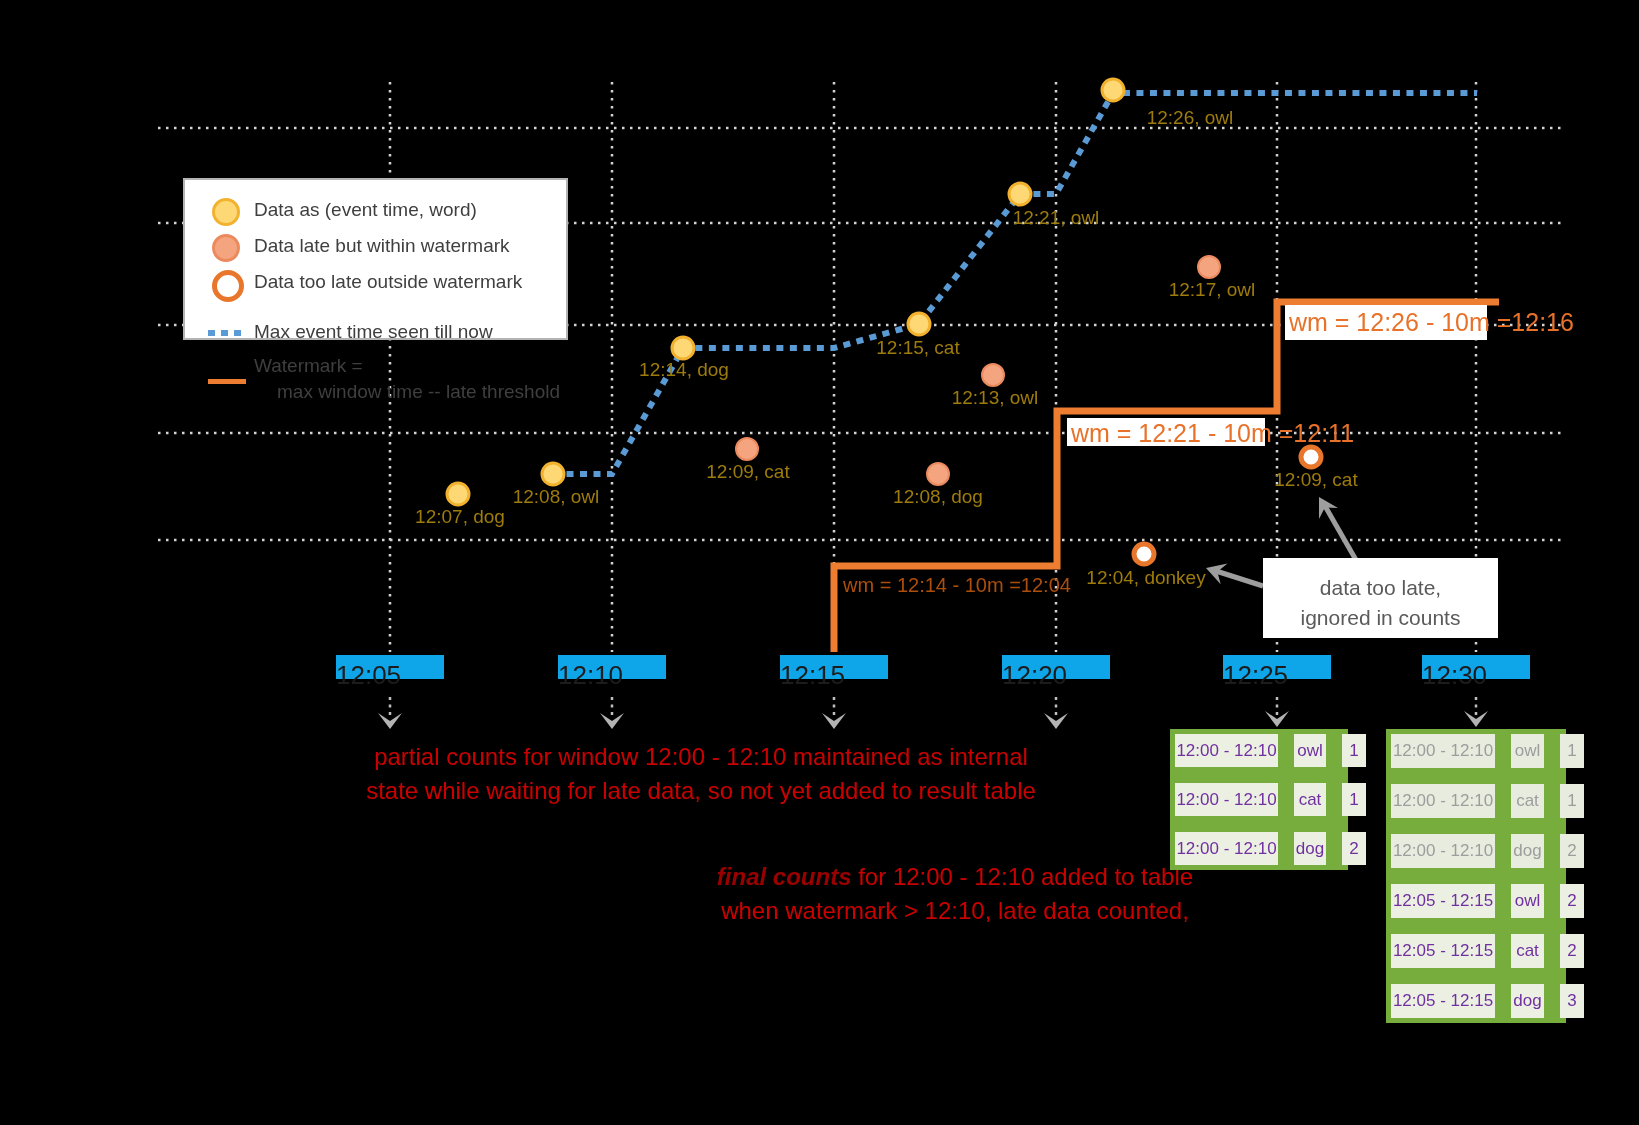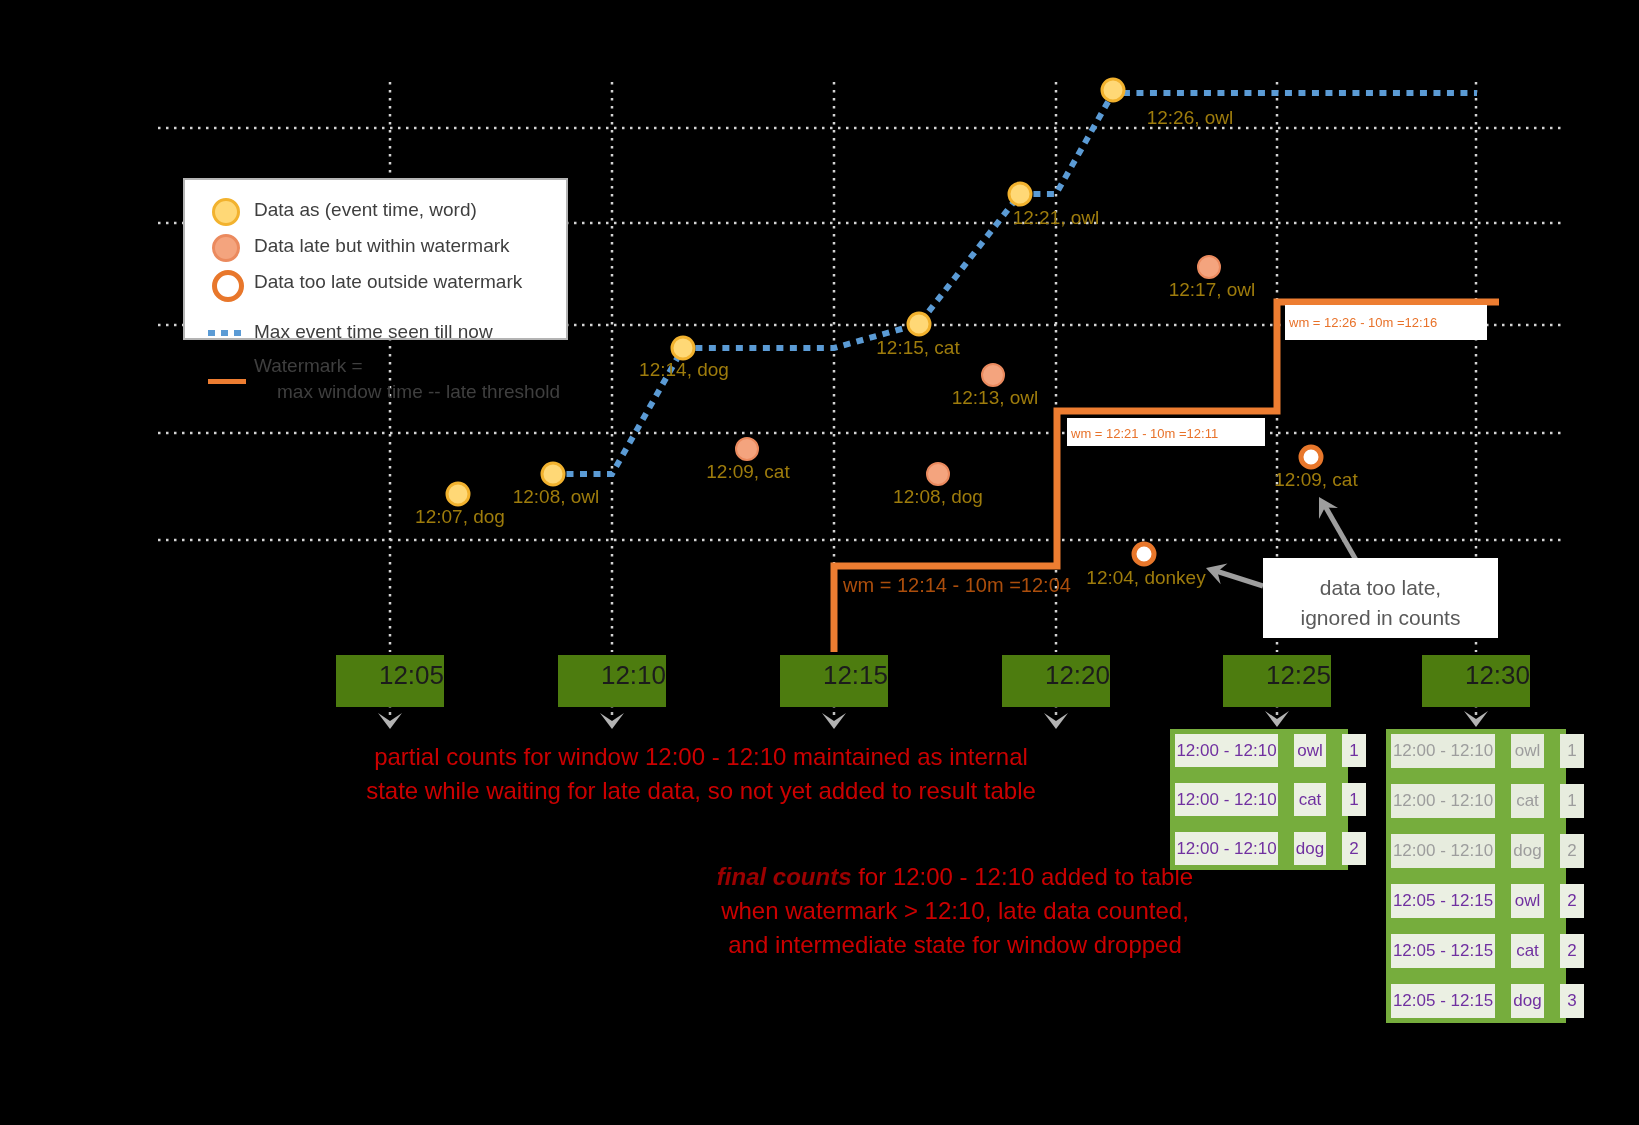--- a/index.html
+++ b/index.html
@@ -11,24 +11,24 @@
   .legend{background:#fff;border:2px solid #b4b4b4;}
   .legend .lbl{position:absolute;font-size:19px;color:#3f3f3f;white-space:nowrap;}
   .legend .dot{position:absolute;width:22px;height:22px;border-radius:50%;}
   .dot-ontime{background:#FFD876;border:3px solid #F2B22E;}
   .dot-late{background:#F4A47E;border:3px solid #EB8A5E;}
   .dot-toolate{background:#fff;border:5px solid #E8772B;}
   .dash-sample{position:absolute;width:38px;height:6px;
     background:repeating-linear-gradient(90deg,#5B9BD5 0 7px,rgba(0,0,0,0) 7px 13px);}
   .wm-sample{position:absolute;width:38px;height:5px;background:#ED7D31;}
   
-  .tickbox{width:108px;height:52px;background:#4d7c0f;color:#1c1c1c;font-size:26px;
-           line-height:40px;text-align:right;}
-  
-  .wmbox{background:#fff;color:#E8722A;font-size:13px;line-height:31px;padding-left:4px;white-space:nowrap;}
+  .tickbox{width:108px;height:24px;background:#0ea5e9;color:#1c1c1c;font-size:26px;
+           line-height:40px;text-align:left;}
+  
+  .wmbox{background:#fff;color:#E8722A;font-size:25px;line-height:31px;padding-left:4px;white-space:nowrap;}
   
   .red{color:#CB0000;font-size:24px;line-height:34px;text-align:center;white-space:nowrap;}
   .red .em{color:#9B0000;font-weight:bold;font-style:italic;}
   .toolate-box{background:#fff;color:#5a5a5a;font-size:21px;line-height:30px;
                text-align:center;padding-top:15px;}
   
   .gtable{display:grid;background:#76AD3D;padding:5px;gap:16px;}
   .gtable .cell{background:#EBF0E3;color:#7030A0;font-size:17px;display:flex;
                 align-items:center;justify-content:center;white-space:nowrap;}
   .gtable .gray{color:#9D9D9D;background:#E7ECDE;}
@@ -155,21 +155,20 @@
 </div>
 
 <div class="abs red" style="left:331px;top:740px;width:740px;">
   <div>partial counts for window 12:00 - 12:10 maintained as internal</div>
   <div>state while waiting for late data, so not yet added  to result table</div>
 </div>
 
 <div class="abs red" style="left:690px;top:860px;width:530px;">
   <div><span class="em">final counts</span><span> for 12:00 - 12:10 added to table</span></div>
   <div>when watermark &gt; 12:10, late data counted,</div>
-  <div>and intermediate state for window dropped</div>
 </div>
 
 <div class="abs gtable t1" style="left:1170px;top:729px;width:178px;">
   <div class="cell">12:00 - 12:10</div>
   <div class="cell">owl</div>
   <div class="cell">1</div>
   <div class="cell">12:00 - 12:10</div>
   <div class="cell">cat</div>
   <div class="cell">1</div>
   <div class="cell">12:00 - 12:10</div>

